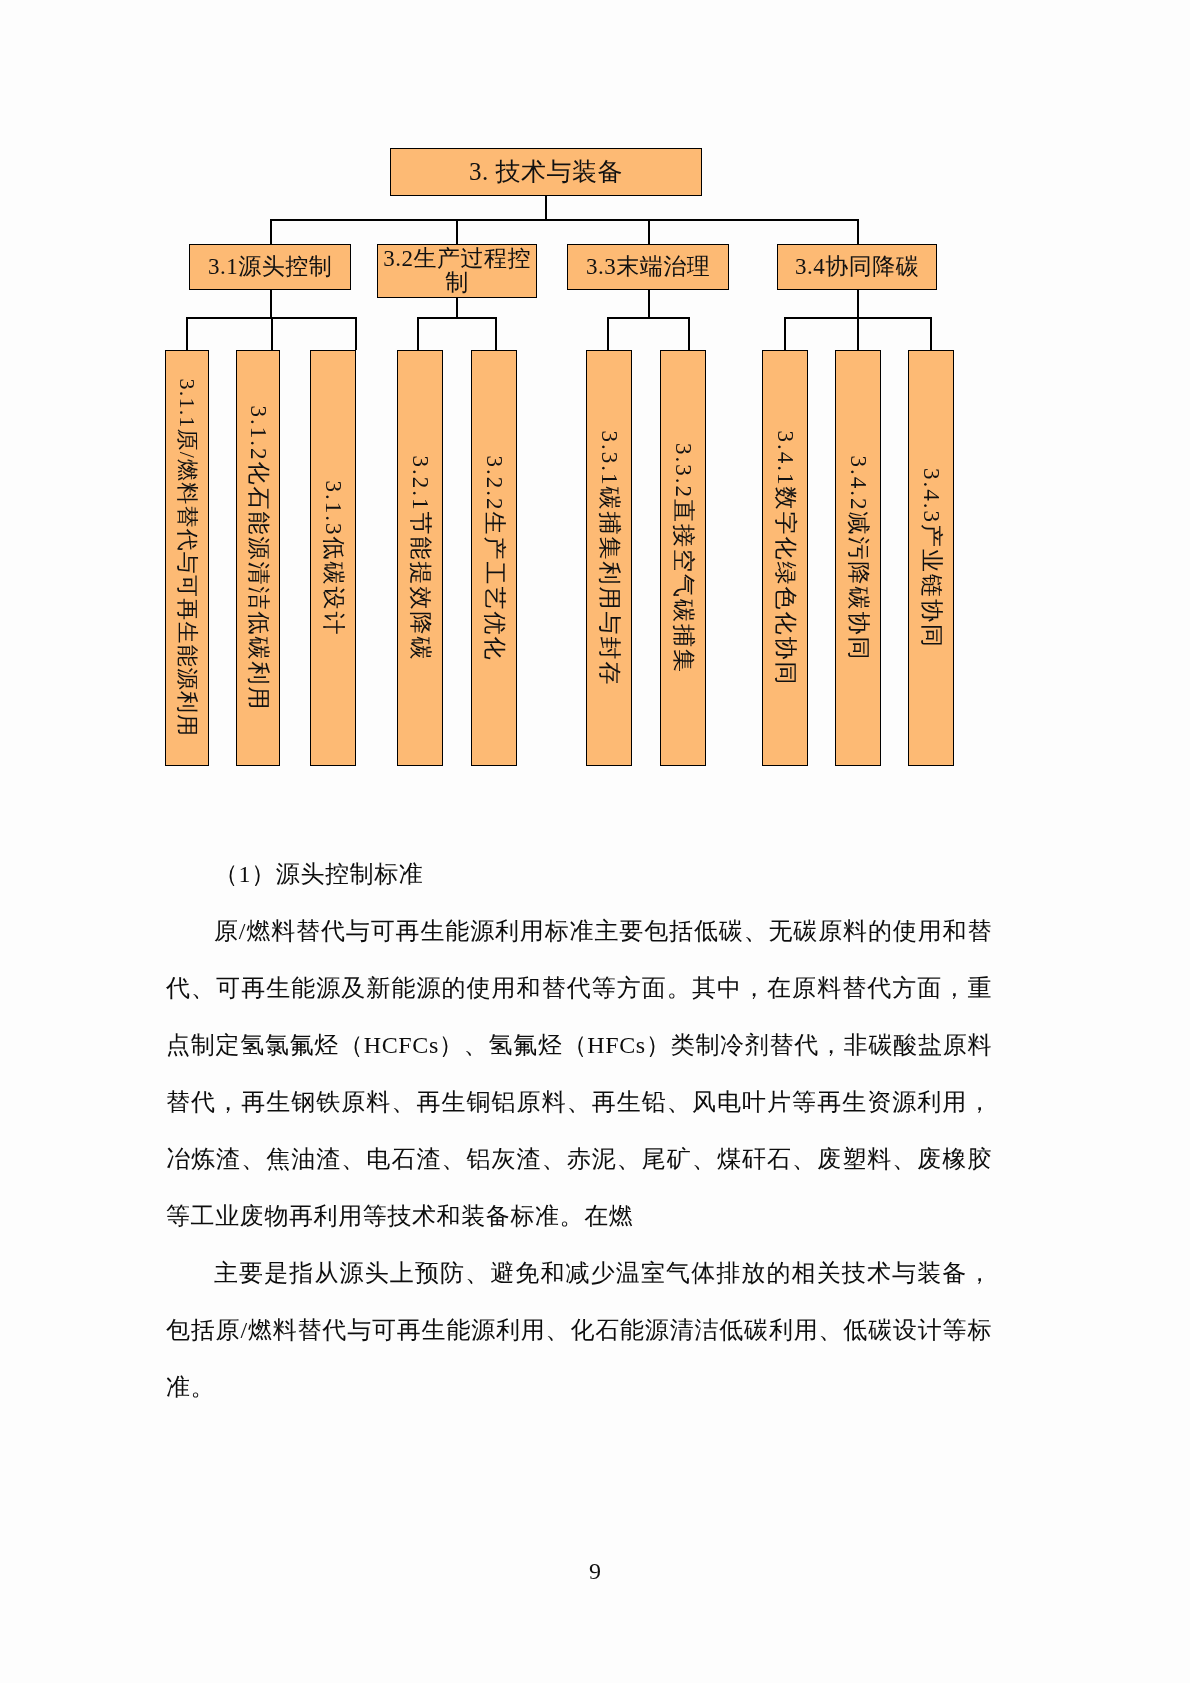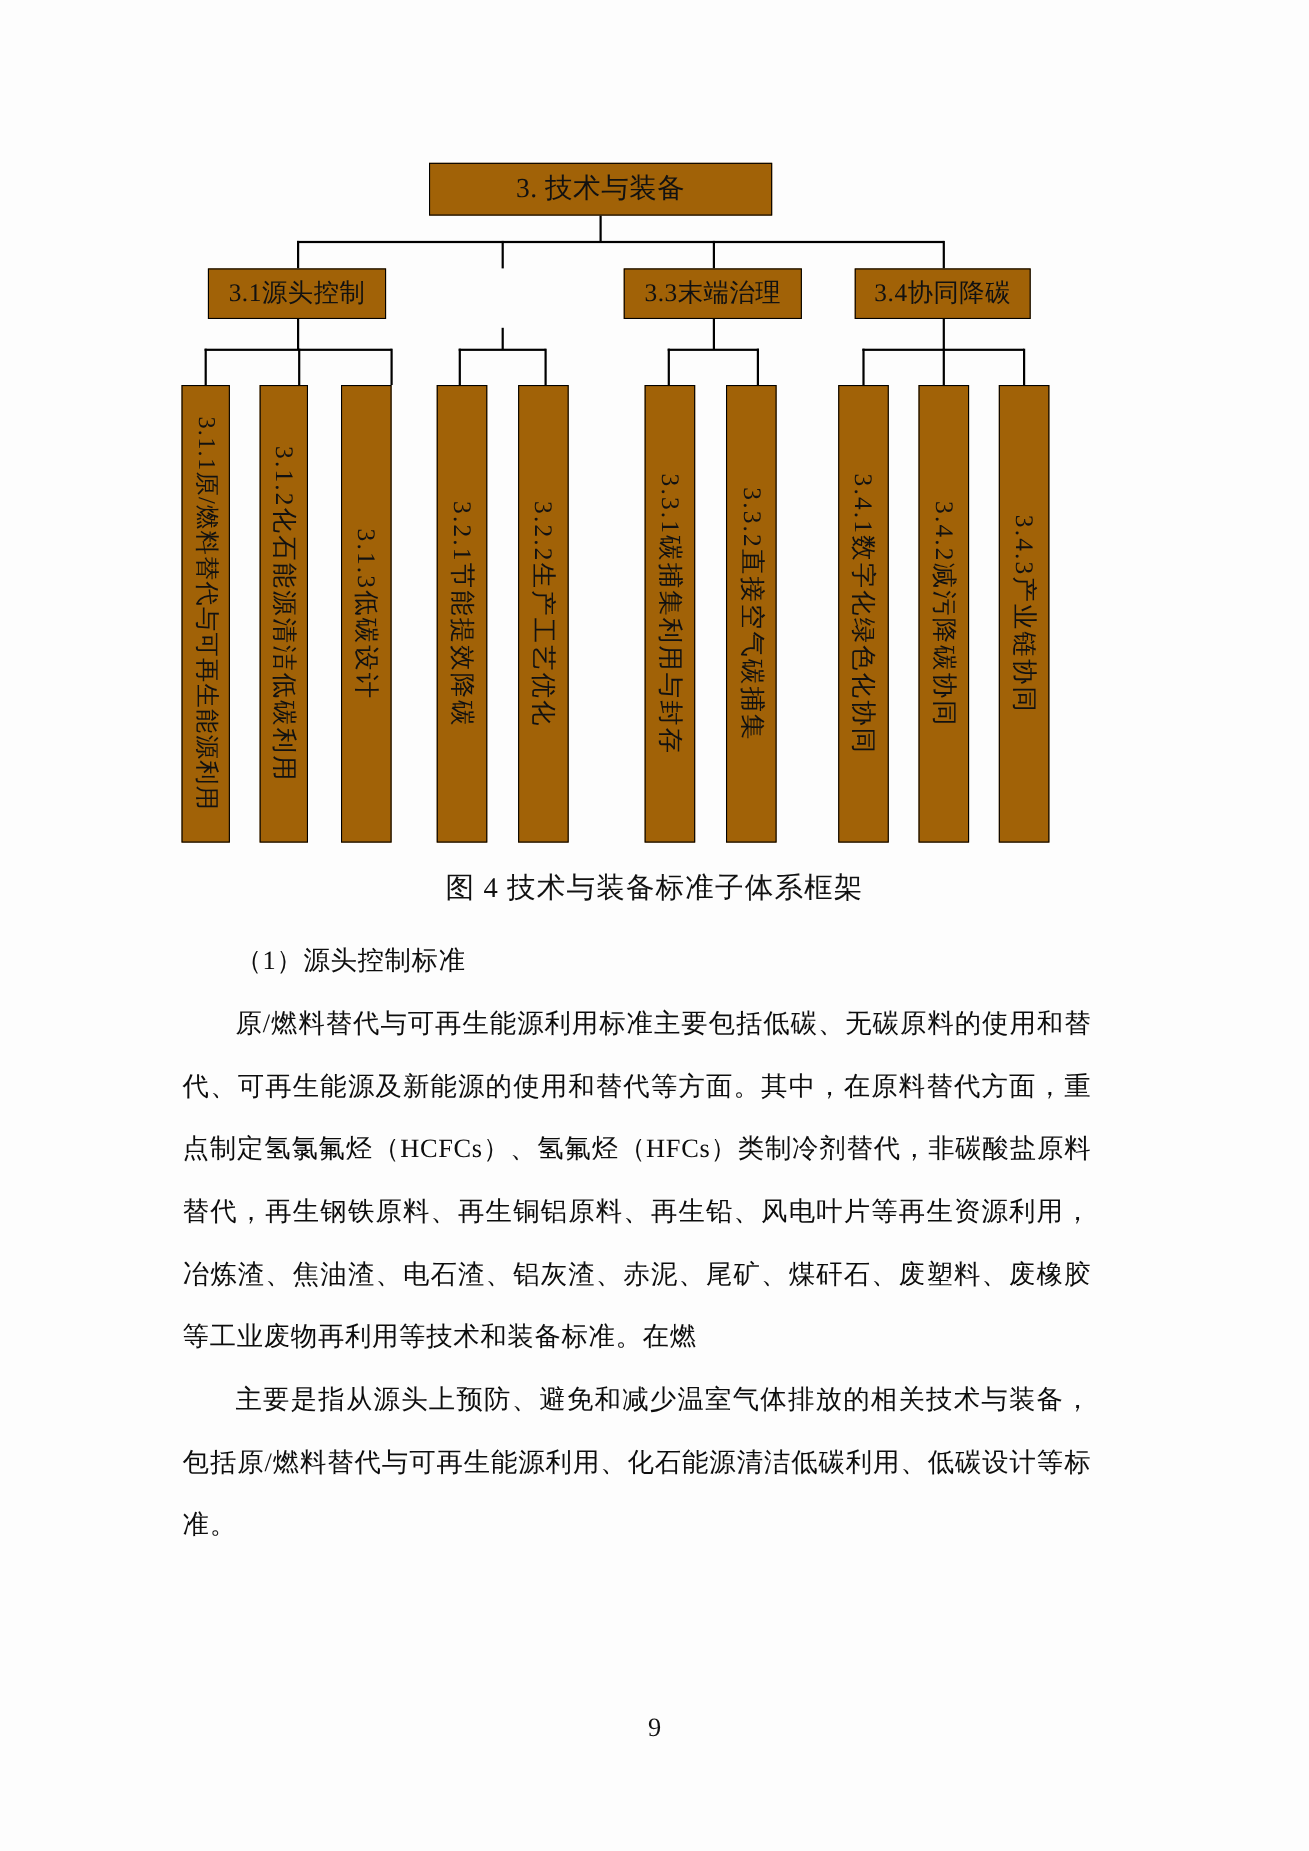--- a/index.html
+++ b/index.html
@@ -28,21 +28,21 @@
     left: 0;
     top: 0;
     width: 1190px;
     height: 800px;
   }
 
   .node {
     position: absolute;
     box-sizing: border-box;
     border: 1.6px solid #000;
-    background: #a16207;
+    background: #fdba74;
     display: flex;
     align-items: center;
     justify-content: center;
     text-align: center;
     font-family: "Liberation Serif", "DejaVu Serif", serif;
     font-size: 24px;
     line-height: 1.12;
     letter-spacing: 0.5px;
     color: #111;
   }
@@ -133,20 +133,23 @@
     <div class="connector h" style="left:270px; top:219px; width:588px;"></div>
 
     <div class="connector v" style="left:270px; top:219px; height:25px;"></div>
     <div class="connector v" style="left:456px; top:219px; height:25px;"></div>
     <div class="connector v" style="left:648px; top:219px; height:25px;"></div>
     <div class="connector v" style="left:857px; top:219px; height:25px;"></div>
 
     <div class="node lvl2" style="left:189px; top:244px; width:162px; height:46px;">
       <span>3.1源头控制</span>
     </div>
+    <div class="node lvl2" style="left:377px; top:244px; width:160px; height:54px; line-height:1.05;">
+      <span>3.2生产过程控制</span>
+    </div>
     <div class="node lvl2" style="left:567px; top:244px; width:162px; height:46px;">
       <span>3.3末端治理</span>
     </div>
     <div class="node lvl2" style="left:777px; top:244px; width:160px; height:46px;">
       <span>3.4协同降碳</span>
     </div>
 
     <div class="connector v" style="left:270px; top:290px; height:28px;"></div>
     <div class="connector h" style="left:186px; top:317px; width:170px;"></div>
     <div class="connector v" style="left:186px; top:317px; height:33px;"></div>
@@ -204,21 +207,20 @@
     <div class="node leaf" style="left:835px; top:350px; width:46px; height:416px;">
       <span class="vtext" style="font-size:23px; letter-spacing:2px;">3.4.2减污降碳协同</span>
     </div>
 
     <div class="node leaf" style="left:908px; top:350px; width:46px; height:416px;">
       <span class="vtext" style="font-size:23px; letter-spacing:2px;">3.4.3产业链协同</span>
     </div>
 
   </div>
 
-  <div class="caption">图 4  技术与装备标准子体系框架</div>
 
   <div class="body-block">
     <p class="para heading">（1）源头控制标准</p>
     <p class="para">原/燃料替代与可再生能源利用标准主要包括低碳、无碳原料的使用和替代、可再生能源及新能源的使用和替代等方面。其中，在原料替代方面，重点制定氢氯氟烃（HCFCs）、氢氟烃（HFCs）类制冷剂替代，非碳酸盐原料替代，再生钢铁原料、再生铜铝原料、再生铅、风电叶片等再生资源利用，冶炼渣、焦油渣、电石渣、铝灰渣、赤泥、尾矿、煤矸石、废塑料、废橡胶等工业废物再利用等技术和装备标准。在燃</p>
     <p class="para">主要是指从源头上预防、避免和减少温室气体排放的相关技术与装备，包括原/燃料替代与可再生能源利用、化石能源清洁低碳利用、低碳设计等标准。</p>
   </div>
 
   <div class="pageno">9</div>
 
 </div>

